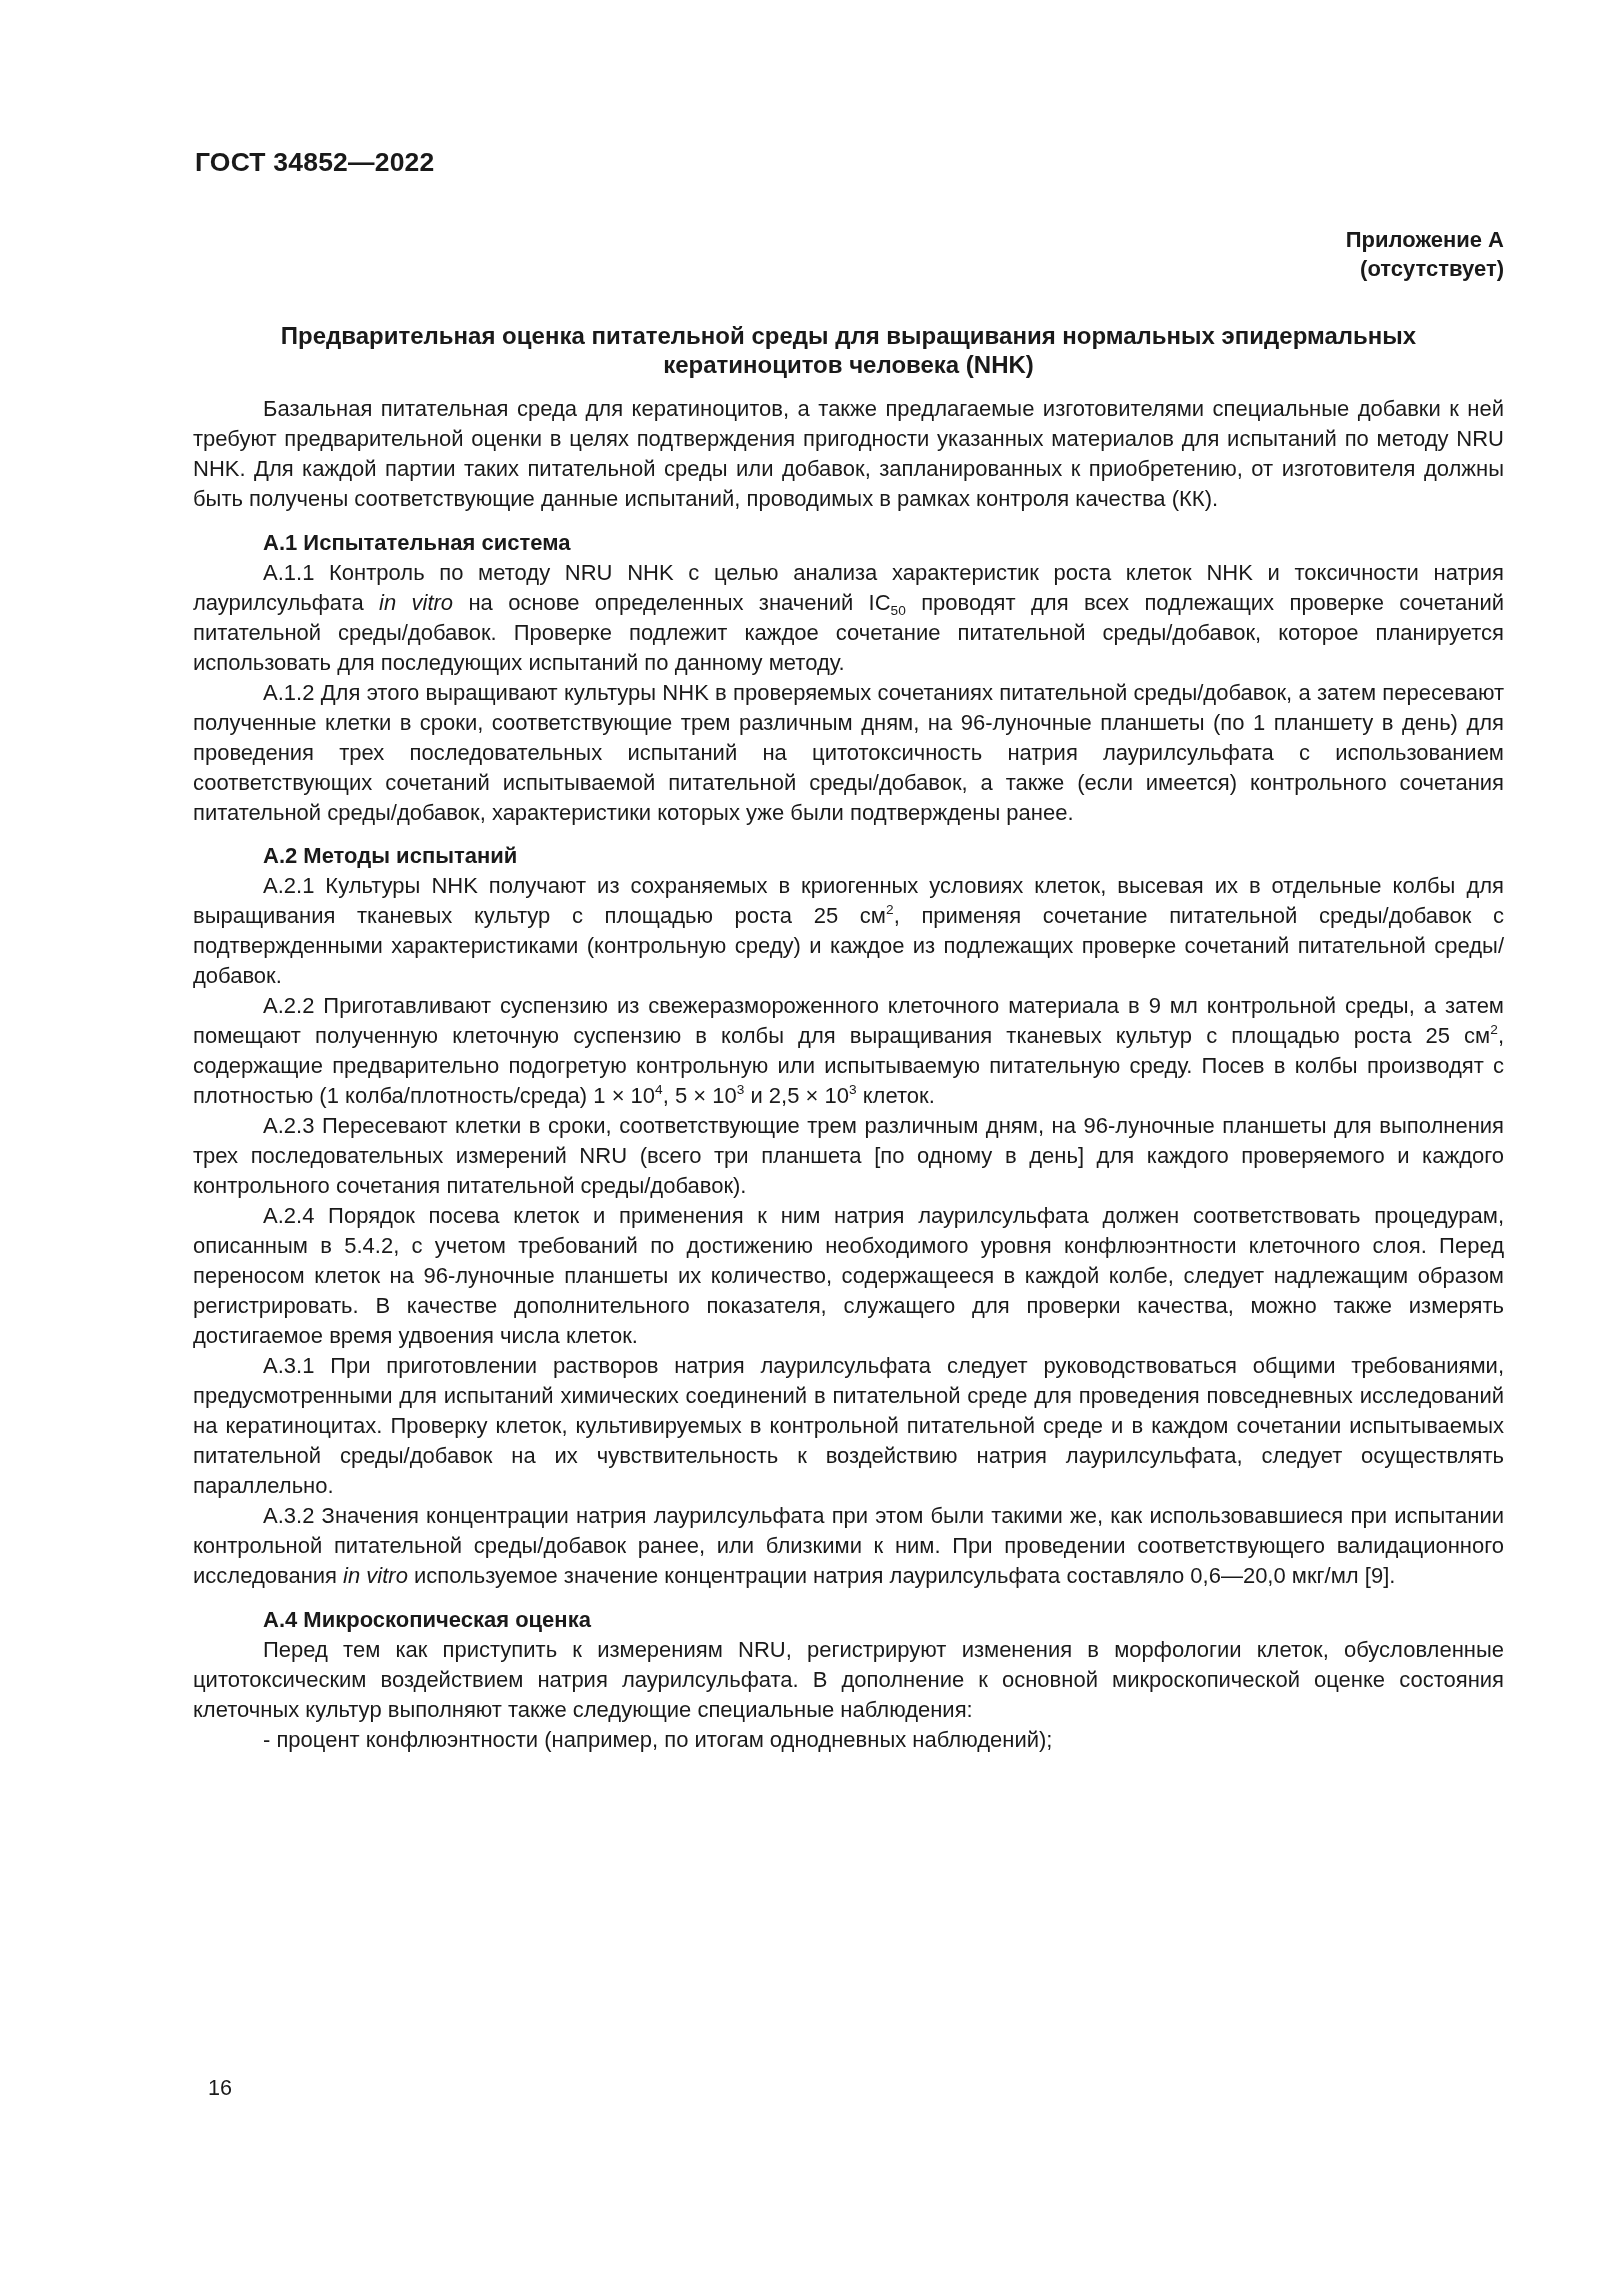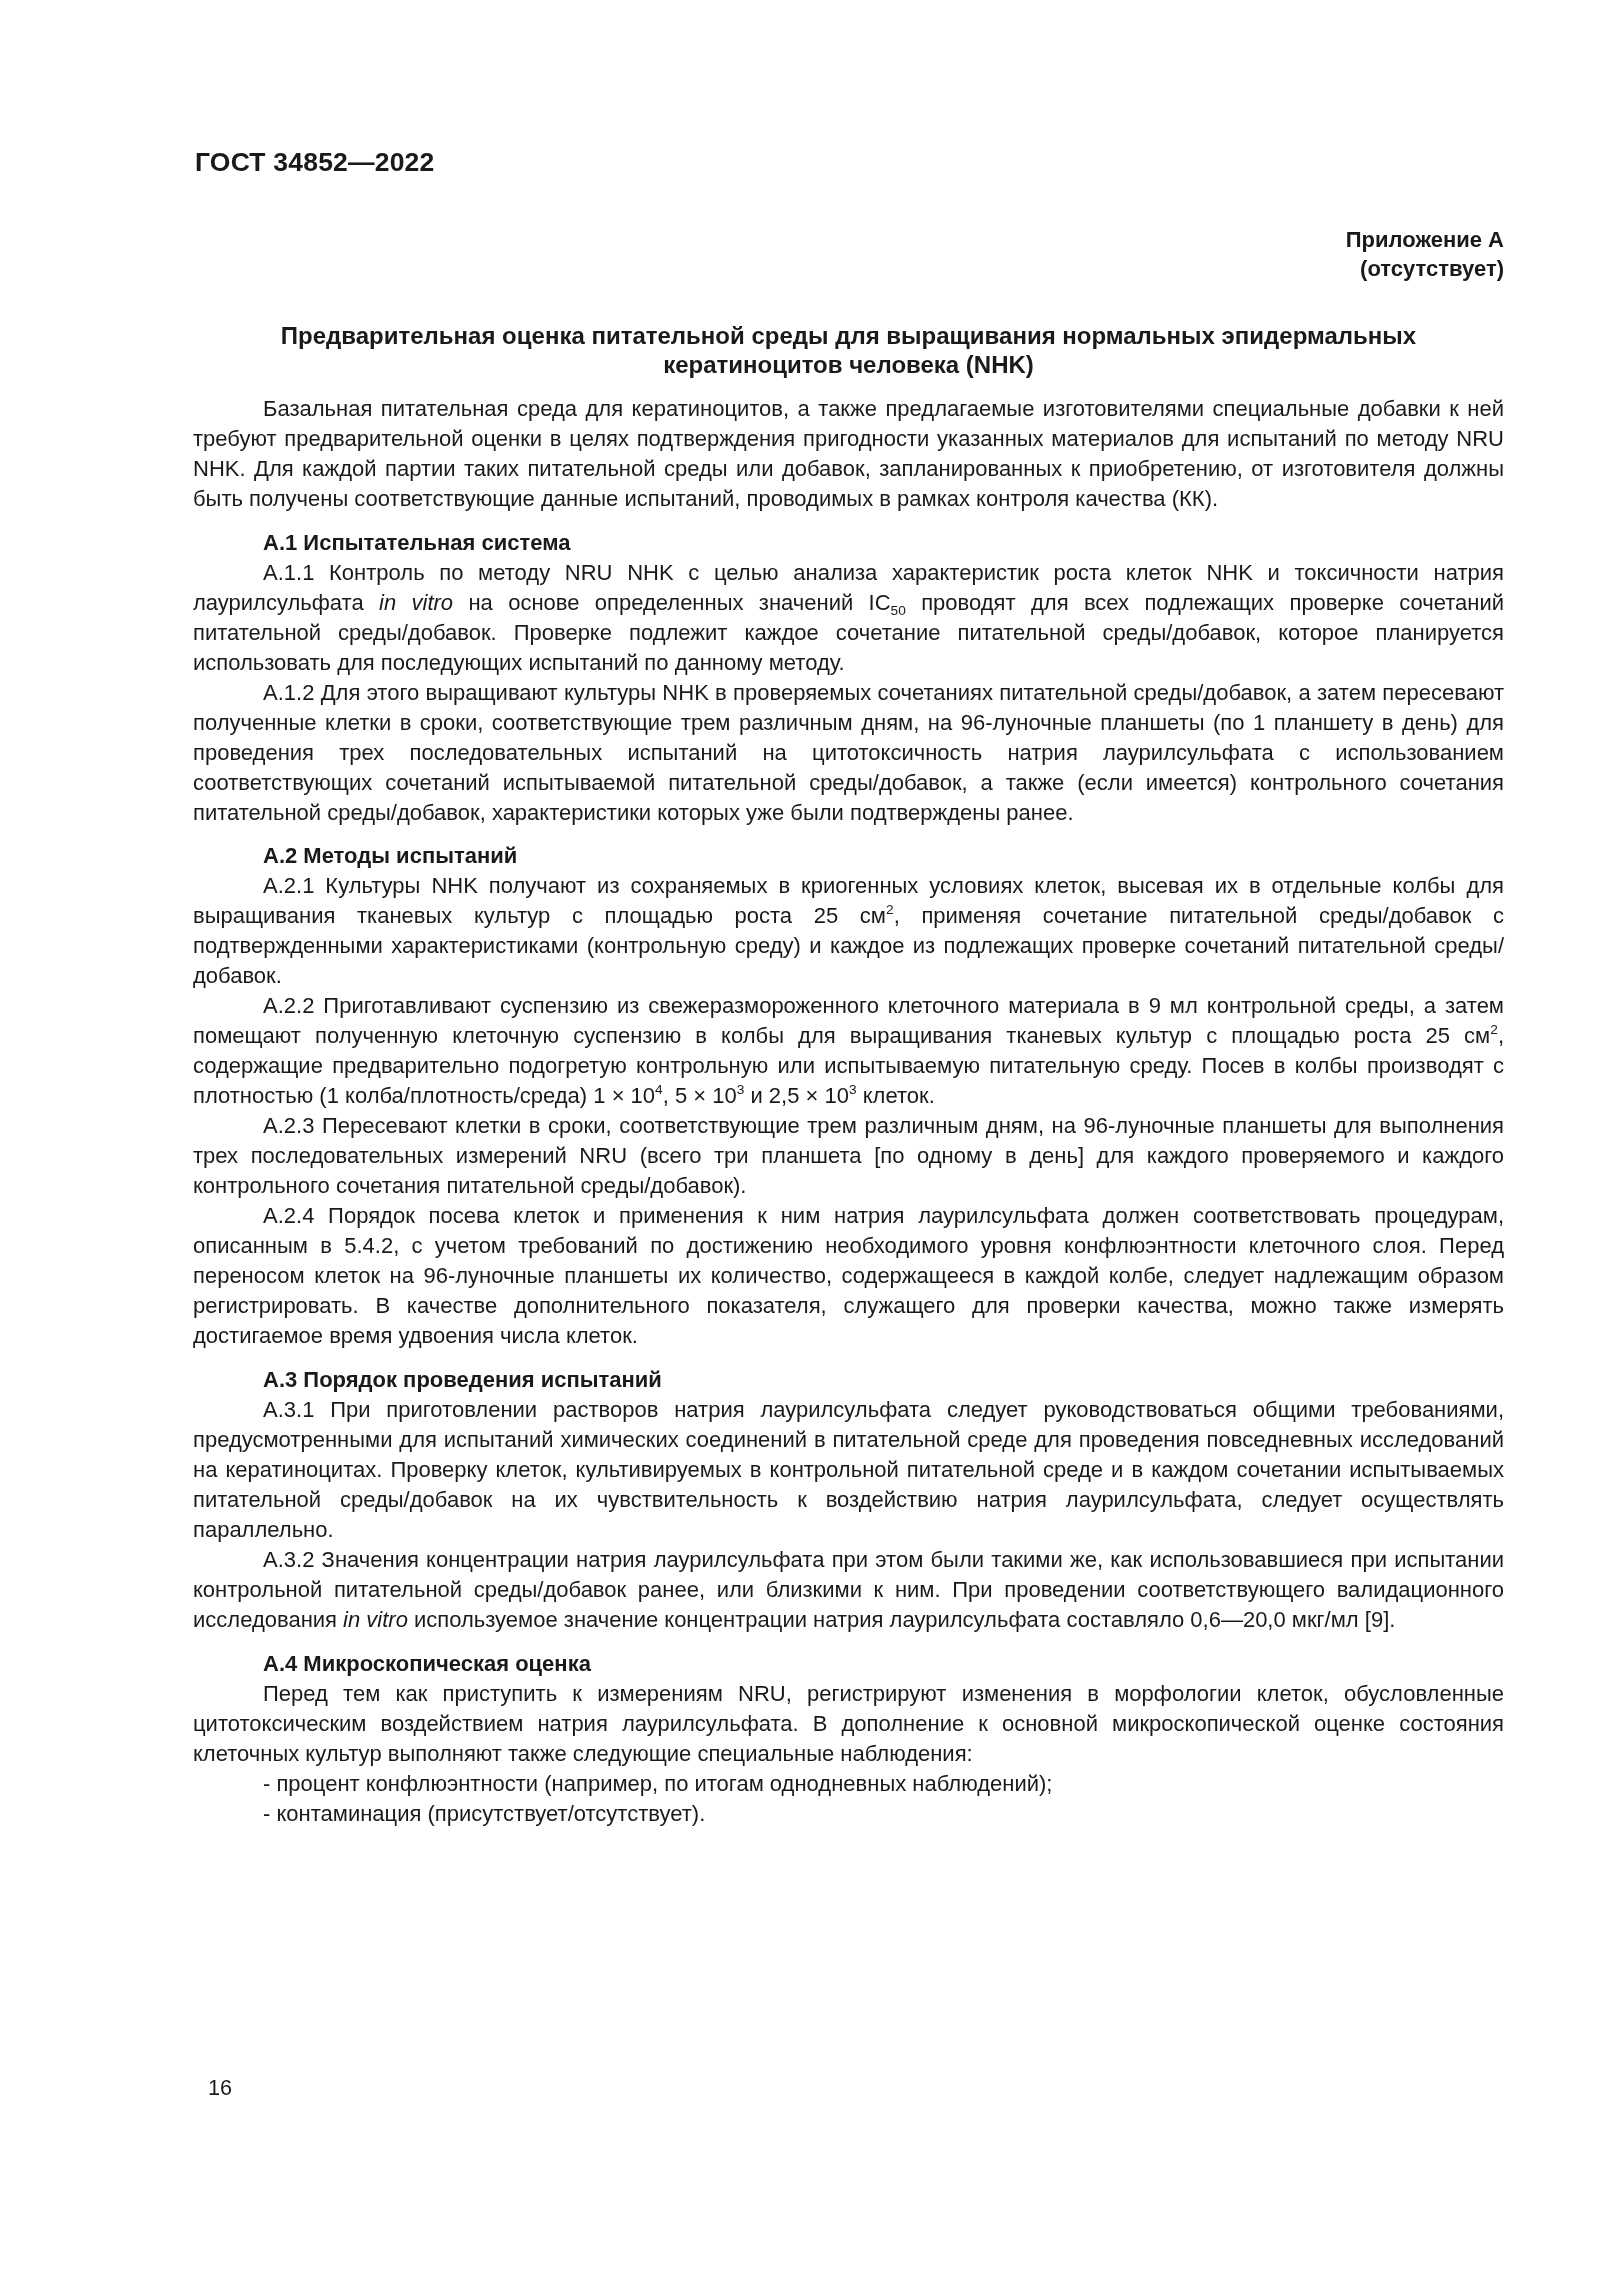--- a/index.html
+++ b/index.html
@@ -57,26 +57,24 @@
   <h3>А.1 Испытательная система</h3>
   <p><span>А.1.1 Контроль по методу NRU NHK с целью анализа характеристик роста клеток NHK и токсичности натрия лаурилсульфата </span><em>in vitro</em><span> на основе определенных значений IC</span><sub>50</sub><span> проводят для всех подлежащих проверке сочетаний питательной среды/добавок. Проверке подлежит каждое сочетание питательной среды/добавок, которое планируется использовать для последующих испытаний по данному методу.</span></p>
   <p>А.1.2 Для этого выращивают культуры NHK в проверяемых сочетаниях питательной среды/добавок, а затем пересевают полученные клетки в сроки, соответствующие трем различным дням, на 96-луночные планшеты (по 1 планшету в день) для проведения трех последовательных испытаний на цитотоксичность натрия лаурилсульфата с использованием соответствующих сочетаний испытываемой питательной среды/добавок, а также (если имеется) контрольного сочетания питательной среды/добавок, характеристики которых уже были подтверждены ранее.</p>
 
   <h3>А.2 Методы испытаний</h3>
   <p><span>А.2.1 Культуры NHK получают из сохраняемых в криогенных условиях клеток, высевая их в отдельные колбы для выращивания тканевых культур с площадью роста 25 см</span><sup>2</sup><span>, применяя сочетание питательной среды/добавок с подтвержденными характеристиками (контрольную среду) и каждое из подлежащих проверке сочетаний питательной среды/добавок.</span></p>
   <p><span>А.2.2 Приготавливают суспензию из свежеразмороженного клеточного материала в 9 мл контрольной среды, а затем помещают полученную клеточную суспензию в колбы для выращивания тканевых культур с площадью роста 25 см</span><sup>2</sup><span>, содержащие предварительно подогретую контрольную или испытываемую питательную среду. Посев в колбы производят с плотностью (1 колба/плотность/среда) 1 × 10</span><sup>4</sup><span>, 5 × 10</span><sup>3</sup><span> и 2,5 × 10</span><sup>3</sup><span> клеток.</span></p>
   <p>А.2.3 Пересевают клетки в сроки, соответствующие трем различным дням, на 96-луночные планшеты для выполнения трех последовательных измерений NRU (всего три планшета [по одному в день] для каждого проверяемого и каждого контрольного сочетания питательной среды/добавок).</p>
   <p>А.2.4 Порядок посева клеток и применения к ним натрия лаурилсульфата должен соответствовать процедурам, описанным в 5.4.2, с учетом требований по достижению необходимого уровня конфлюэнтности клеточного слоя. Перед переносом клеток на 96-луночные планшеты их количество, содержащееся в каждой колбе, следует надлежащим образом регистрировать. В качестве дополнительного показателя, служащего для проверки качества, можно также измерять достигаемое время удвоения числа клеток.</p>
 
-  <h3>А.3 Порядок проведения испытаний</h3>
   <p>А.3.1 При приготовлении растворов натрия лаурилсульфата следует руководствоваться общими требованиями, предусмотренными для испытаний химических соединений в питательной среде для проведения повседневных исследований на кератиноцитах. Проверку клеток, культивируемых в контрольной питательной среде и в каждом сочетании испытываемых питательной среды/добавок на их чувствительность к воздействию натрия лаурилсульфата, следует осуществлять параллельно.</p>
   <p><span>А.3.2 Значения концентрации натрия лаурилсульфата при этом были такими же, как использовавшиеся при испытании контрольной питательной среды/добавок ранее, или близкими к ним. При проведении соответствующего валидационного исследования </span><em>in vitro</em><span> используемое значение концентрации натрия лаурилсульфата составляло 0,6—20,0 мкг/мл [9].</span></p>
 
   <h3>А.4 Микроскопическая оценка</h3>
   <p>Перед тем как приступить к измерениям NRU, регистрируют изменения в морфологии клеток, обусловленные цитотоксическим воздействием натрия лаурилсульфата. В дополнение к основной микроскопической оценке состояния клеточных культур выполняют также следующие специальные наблюдения:</p>
   <ul>
     <li>- процент конфлюэнтности (например, по итогам однодневных наблюдений);</li>
-    <li>- контаминация (присутствует/отсутствует).</li>
   </ul>
 </div>
 
 <div class="page-number">16</div>
 
 
 </body></html>

